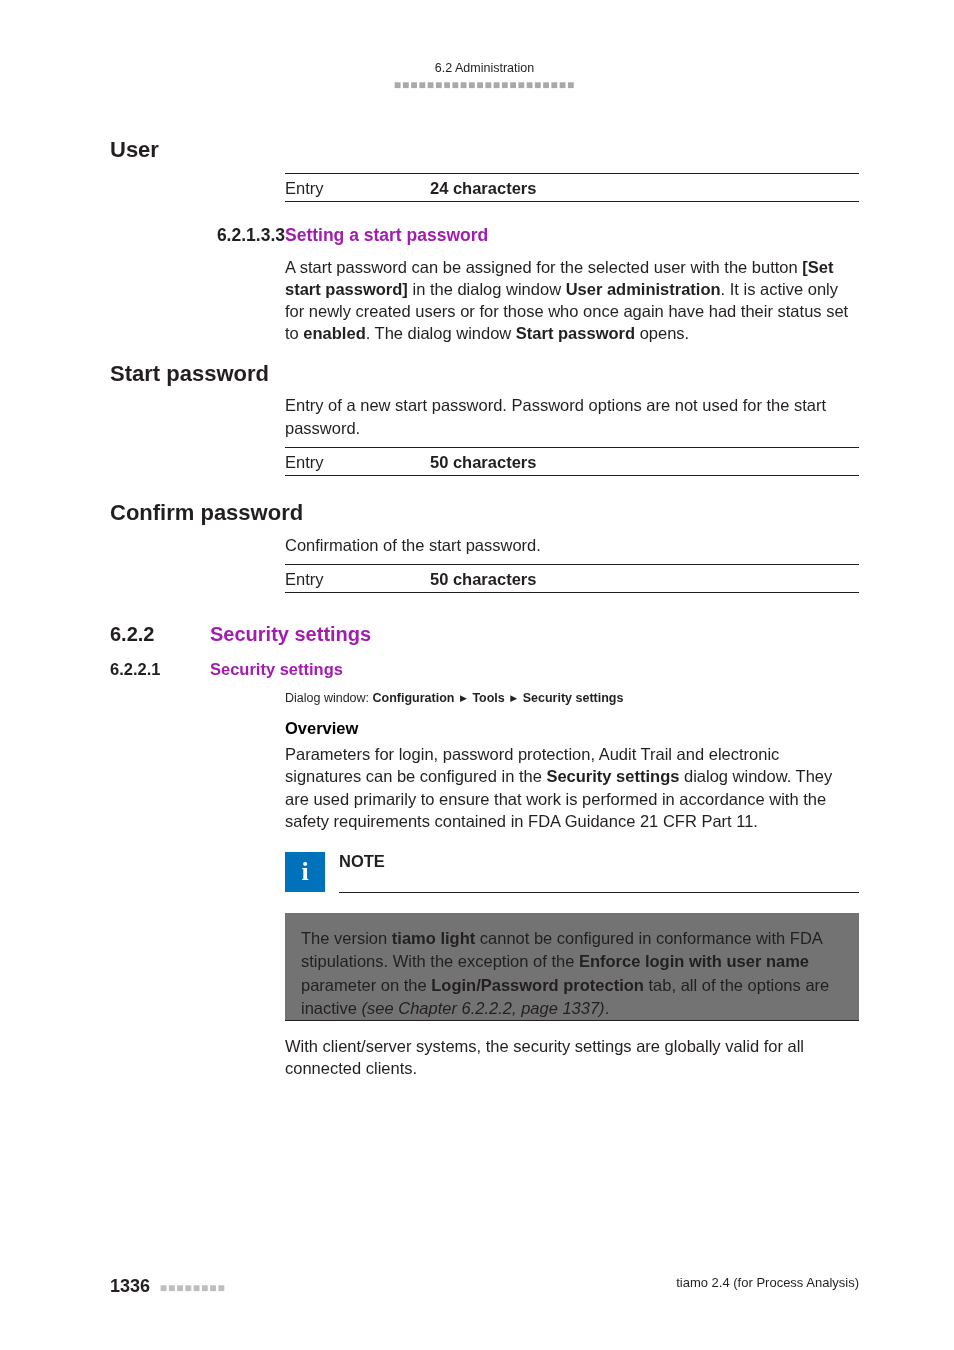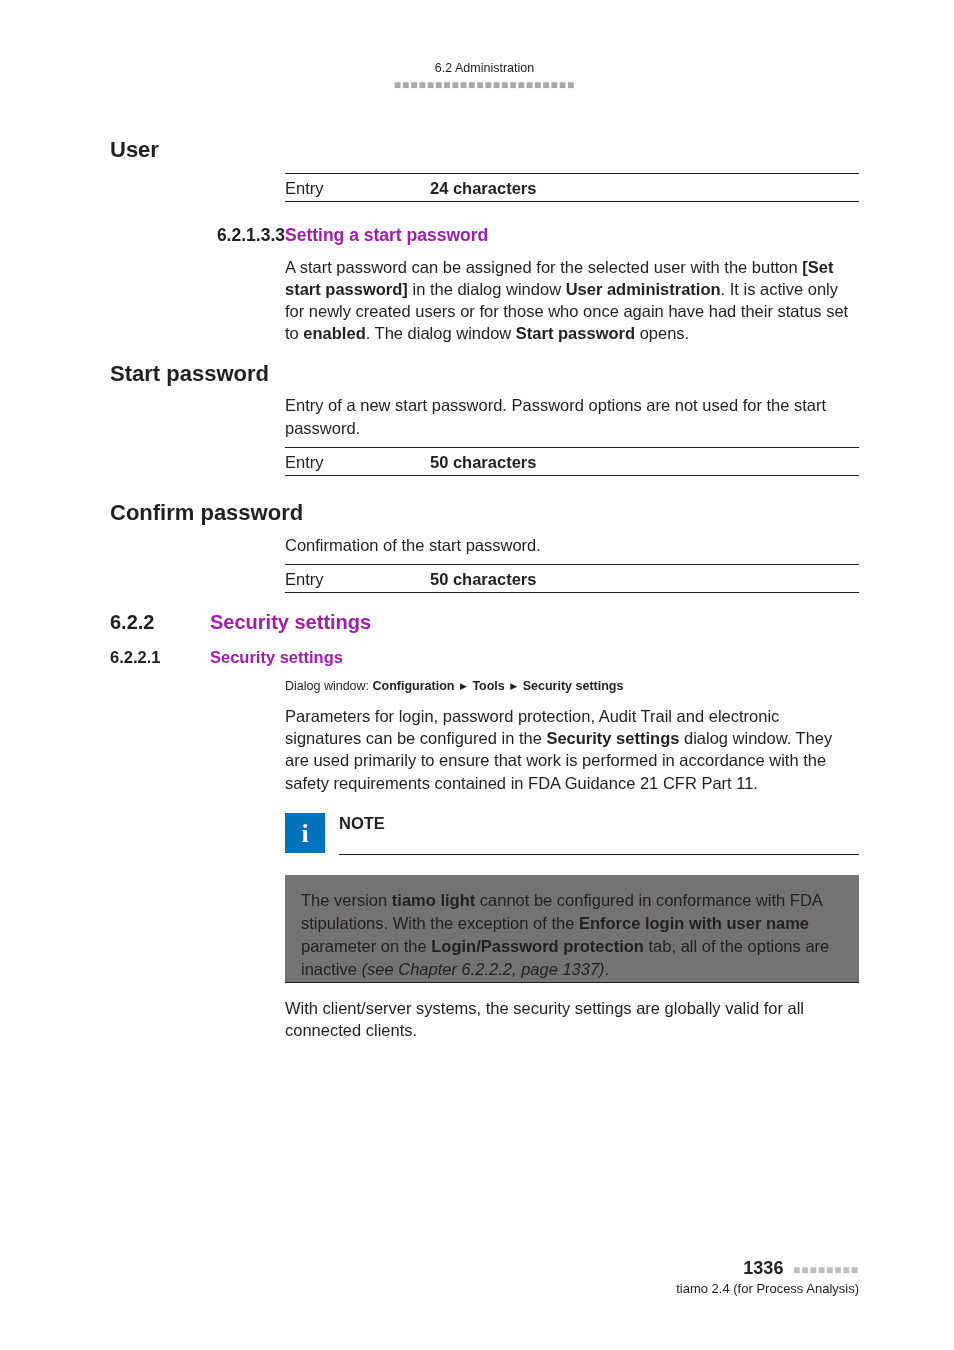--- a/index.html
+++ b/index.html
@@ -62,21 +62,21 @@
     font-weight: 700;
     width: 175px;
     color: #231f20;
   }
   .heading-title {
     font-weight: 700;
     color: #a21caf;
   }
   .h-sec .heading-num, .h-sec .heading-title { font-size: 17.5px; text-align: right; }
   .h-sub .heading-num, .h-sub .heading-title { font-size: 16.5px; }
-  .h-main { margin-top: 16px; margin-bottom: 10px; }
+  .h-main { margin-top: 28px; margin-bottom: 10px; }
   .h-main .heading-num { font-size: 20px; width: 100px; }
   .h-main .heading-title { font-size: 20px; }
   .h-main.heading-row { margin-left: 0; }
   .dialog-path {
     font-size: 12.5px;
     line-height: 1.45;
     margin-bottom: 10px;
   }
   .dialog-path .lbl { font-weight: 400; }
   .dialog-path b { font-weight: 700; }
@@ -125,23 +125,22 @@
     border-bottom: 1.5px solid #231f20;
   }
   .note-body p { line-height: 1.4; }
   .footer {
     position: absolute;
     bottom: 52px;
     left: 110px;
     right: 95px;
     display: flex;
     justify-content: space-between;
-    align-items: flex-end;
+    align-items: flex-start;
     font-size: 13px;
-    flex-direction: column;
   }
   .footer .page-num {
     font-weight: 700;
     font-size: 18px;
     color: #231f20;
   }
   .foot-dots {
     letter-spacing: 1px;
     color: #bcbec0;
     font-size: 12px;
@@ -201,20 +200,21 @@
 
 <div class="heading-row h-sub" style="margin-left:0">
   <div class="heading-num" style="width:100px">6.2.2.1</div>
   <div class="heading-title">Security settings</div>
 </div>
 
 <div class="indent-block">
   <p class="dialog-path">
     <span class="lbl">Dialog window: </span><b>Configuration</b> <span class="tri">▶</span> <b>Tools</b> <span class="tri">▶</span> <b>Security settings</b>
   </p>
+  <div class="overview-head">Overview</div>
   <p class="para">
     <span>Parameters for login, password protection, Audit Trail and electronic signatures can be configured in the </span><b>Security settings</b><span> dialog window. They are used primarily to ensure that work is performed in accordance with the safety requirements contained in FDA Guidance 21 CFR Part 11.</span>
   </p>
 
   <div class="note-box">
     <div class="note-header">
       <div class="note-icon">
           <span>i</span>
         </div>
       <div class="note-title-wrap">

